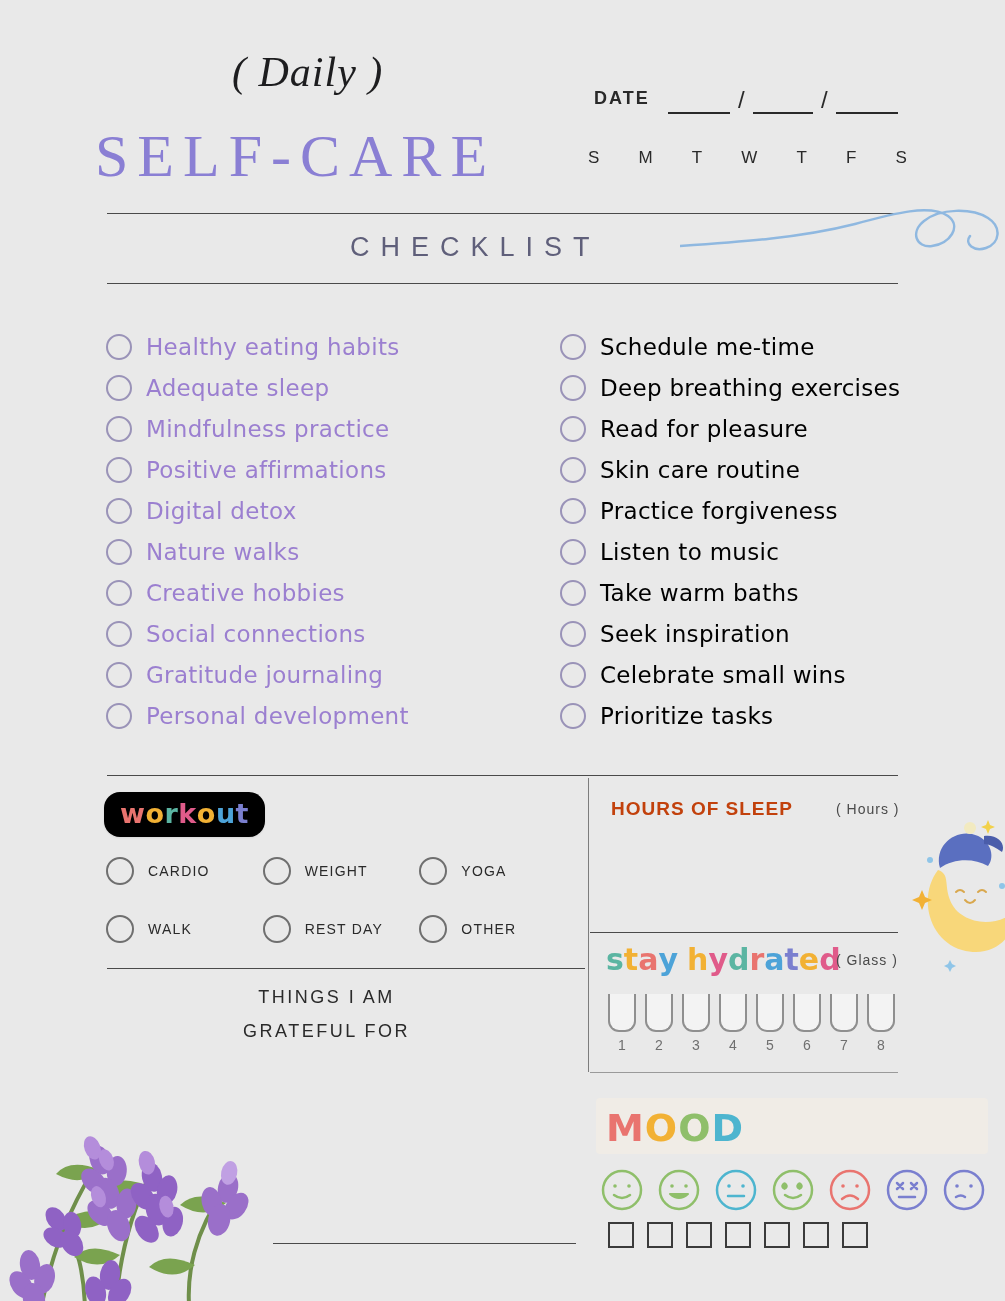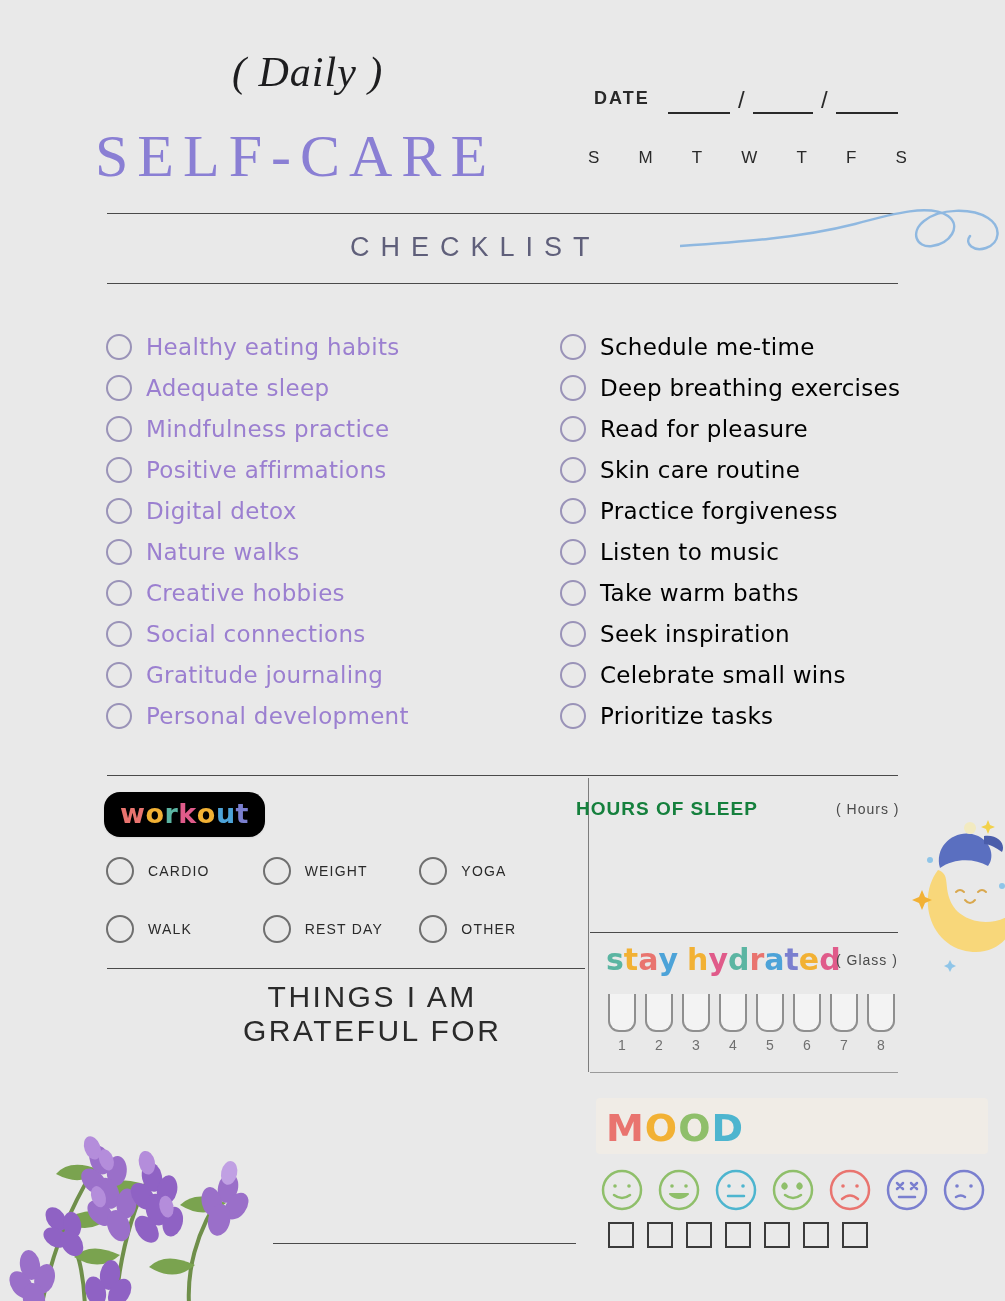--- a/index.html
+++ b/index.html
@@ -206,43 +206,43 @@
     margin-left: 14px;
     font-size: 14px;
     letter-spacing: 1.2px;
     color: #2a2a2a;
   }
 
   .grateful {
     position: absolute;
     left: 243px;
     top: 980px;
-    font-size: 30px;
+    font-size: 18px;
     letter-spacing: 2.5px;
     line-height: 34px;
     color: #2a2a2a;
     text-align: center;
   }
   .grateful-line {
     position: absolute;
     left: 273px;
     top: 1243px;
     width: 303px;
     border-bottom: 1.5px solid #4a4a4a;
   }
 
   
   .sleep-title {
     position: absolute;
-    left: 576px;
+    left: 611px;
     top: 798px;
     font-size: 19px;
     font-weight: bold;
     letter-spacing: 1px;
-    color: #15803d;
+    color: #c2410c;
   }
   .sleep-unit {
     position: absolute;
     left: 836px;
     top: 801px;
     font-size: 14px;
     color: #4a4a4a;
     letter-spacing: 1px;
   }
 

